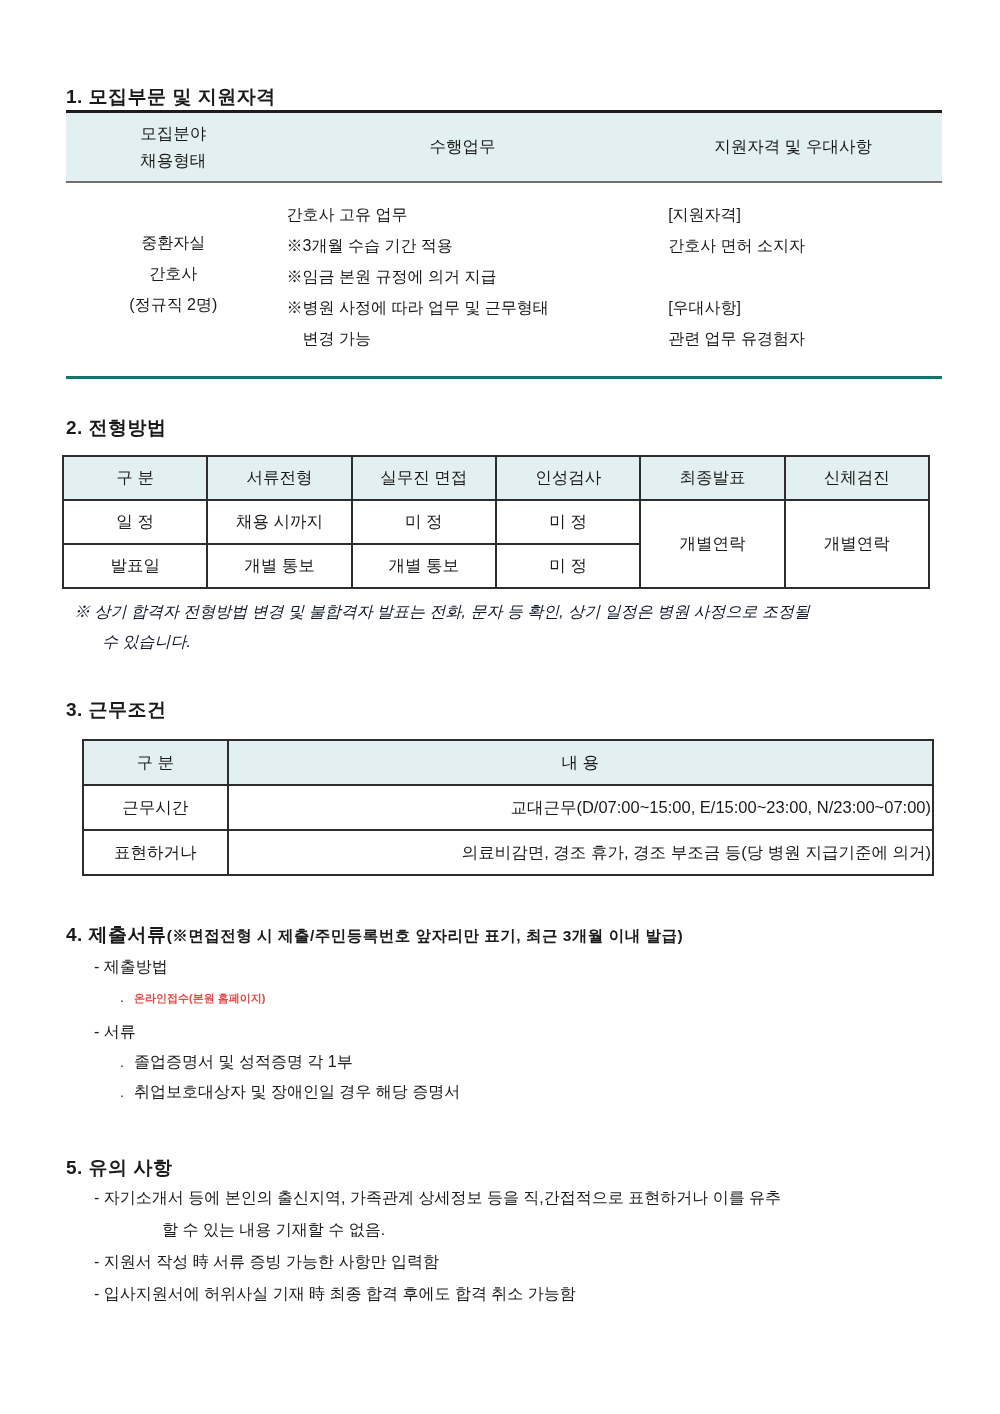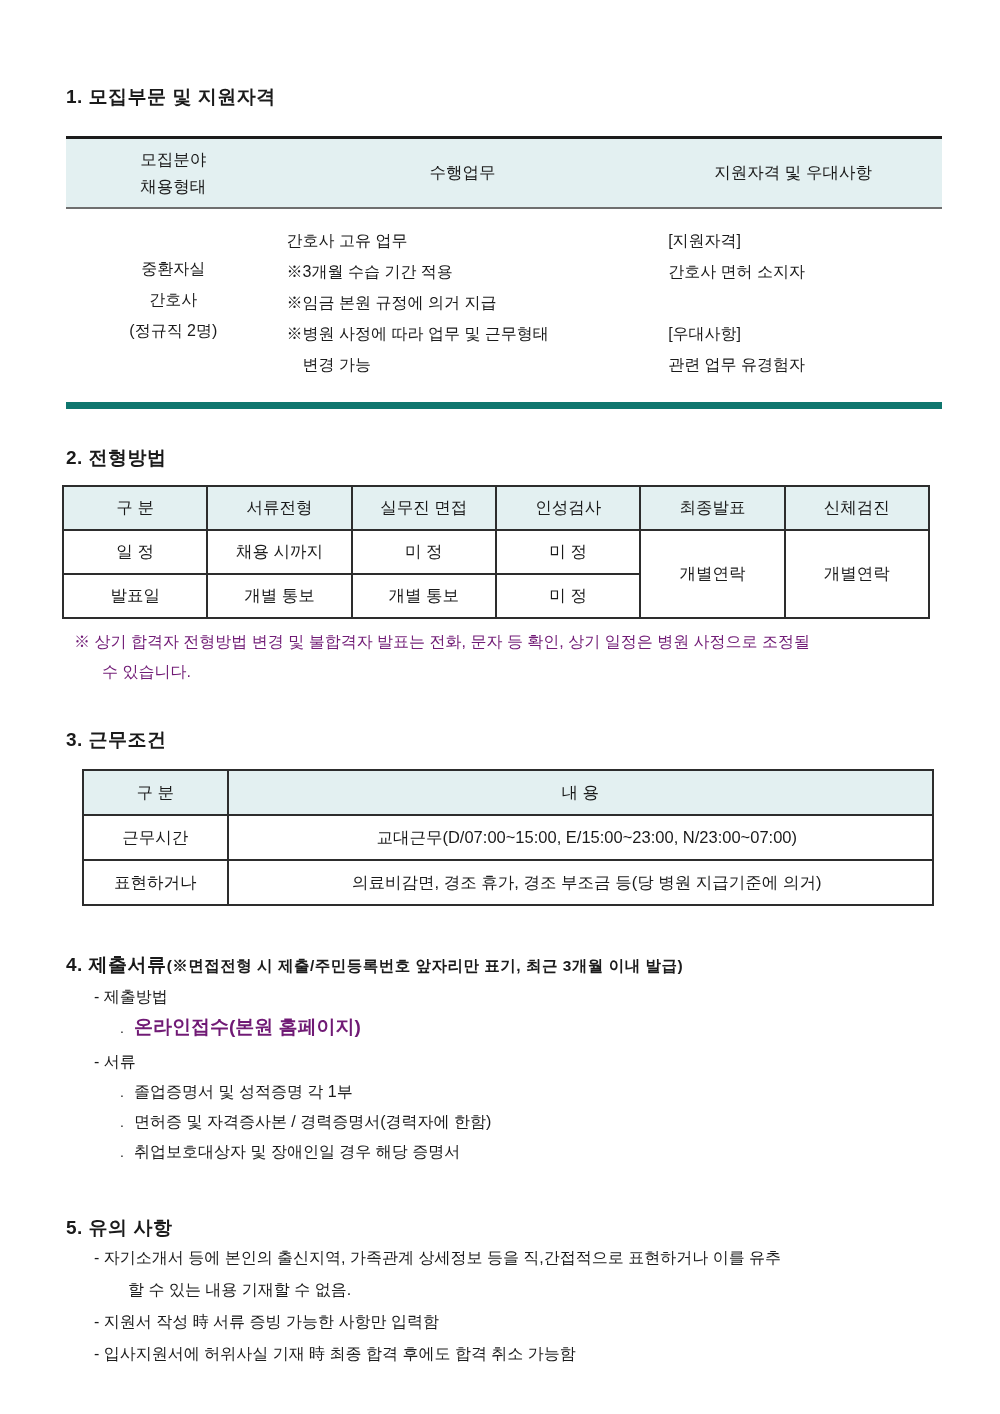--- a/index.html
+++ b/index.html
@@ -22,23 +22,22 @@
     font-weight: 600;
     letter-spacing: 0.5px;
     margin: 0;
   }
   .sec-title .paren { font-size: 15.5px; font-weight: 600; }
 
   
   table { border-collapse: collapse; }
   .t1 {
     width: 876px;
-    margin-top: 26px;
     border-top: 3px solid #1c1c1c;
-    border-bottom: 7px solid #0f766e;
+    border-bottom: 3px solid #0f766e;
     table-layout: fixed;
   }
   .t1 thead tr { background: #e3f0f1; }
   .t1 th {
     font-weight: 400;
     font-size: 16.5px;
     padding: 7px 2px;
     border-bottom: 2px solid #6f6f6f;
     vertical-align: middle;
   }
@@ -61,40 +60,40 @@
   .t2 th, .t2 td {
     border: 2px solid #2d2d2d;
     text-align: center;
     font-size: 16.5px;
     height: 40px;
     vertical-align: middle;
     font-weight: 400;
   }
   .t2 th { background: #e3f0f1; }
 
-  .note { margin: 8px 0 0 8px; color: #701a75; font-size: 16px; }
+  .note { margin: 8px 0 0 8px; color: #0f172a; font-size: 16px; font-style: italic; }
   .note .nline { line-height: 30px; }
   .note .nline2 { padding-left: 28px; }
 
   
   .t3 {
     width: 852px;
     margin: 16px 0 0 16px;
     table-layout: fixed;
   }
   .t3 th, .t3 td {
     border: 2px solid #2d2d2d;
     font-size: 16.5px;
     height: 41px;
     vertical-align: middle;
     font-weight: 400;
   }
   .t3 th { background: #e3f0f1; text-align: center; }
   .t3 .lbl { text-align: center; }
-  .t3 .val { text-align: center; padding-left: 14px; }
+  .t3 .val { text-align: right; padding-left: 14px; }
 
   
   .mt-s2 { margin-top: 36px; }
   .mt-s3 { margin-top: 40px; }
   .mt-s4 { margin-top: 46px; }
   .mt-s5 { margin-top: 48px; }
   .flow-line { font-size: 16px; margin: 12px 0 0 16px; letter-spacing: 0.2px; }
 
   .dash-item {
     font-size: 16px;
@@ -102,24 +101,24 @@
     margin: 4px 0 0 28px;
     white-space: nowrap;
   }
   .dot-item {
     font-size: 16px;
     line-height: 30px;
     margin: 0 0 0 54px;
     white-space: nowrap;
   }
   .dot-item .bullet { display: inline-block; width: 14px; font-size: 14px; }
-  .red-strong { color: #701a75; font-weight: 700; font-size: 19px; }
+  .red-strong { color: #ef4444; font-weight: 700; font-size: 11px; }
 
   .s5-item { font-size: 16px; line-height: 30px; margin: 2px 0 0 28px; white-space: nowrap; }
-  .s5-wrap2 { margin-left: 62px; }
+  .s5-wrap2 { margin-left: 96px; }
 </style>
 </head>
 <body>
 
 <div class="page">
 
   <div class="sec-title">1. 모집부문 및 지원자격</div>
 
   <table class="t1">
     <colgroup>
@@ -237,23 +236,20 @@
 
   <div class="dash-item">- 제출방법</div>
   <div class="dot-item">
     <span class="bullet">.</span><span class="red-strong">온라인접수(본원 홈페이지)</span>
   </div>
   <div class="dash-item">- 서류</div>
   <div class="dot-item">
     <span class="bullet">.</span><span>졸업증명서 및 성적증명 각 1부</span>
   </div>
   <div class="dot-item">
-    <span class="bullet">.</span><span>면허증 및 자격증사본 / 경력증명서(경력자에 한함)</span>
-  </div>
-  <div class="dot-item">
     <span class="bullet">.</span><span>취업보호대상자 및 장애인일 경우 해당 증명서</span>
   </div>
 
   <div class="sec-title mt-s5">5. 유의 사항</div>
   <div class="s5-item">- 자기소개서 등에 본인의 출신지역, 가족관계 상세정보 등을 직,간접적으로 표현하거나 이를 유추</div>
   <div class="s5-item s5-wrap2">할 수 있는 내용 기재할 수 없음.</div>
   <div class="s5-item">- 지원서 작성 時 서류 증빙 가능한 사항만 입력함</div>
   <div class="s5-item">- 입사지원서에 허위사실 기재 時 최종 합격 후에도 합격 취소 가능함</div>
 
 </div>

